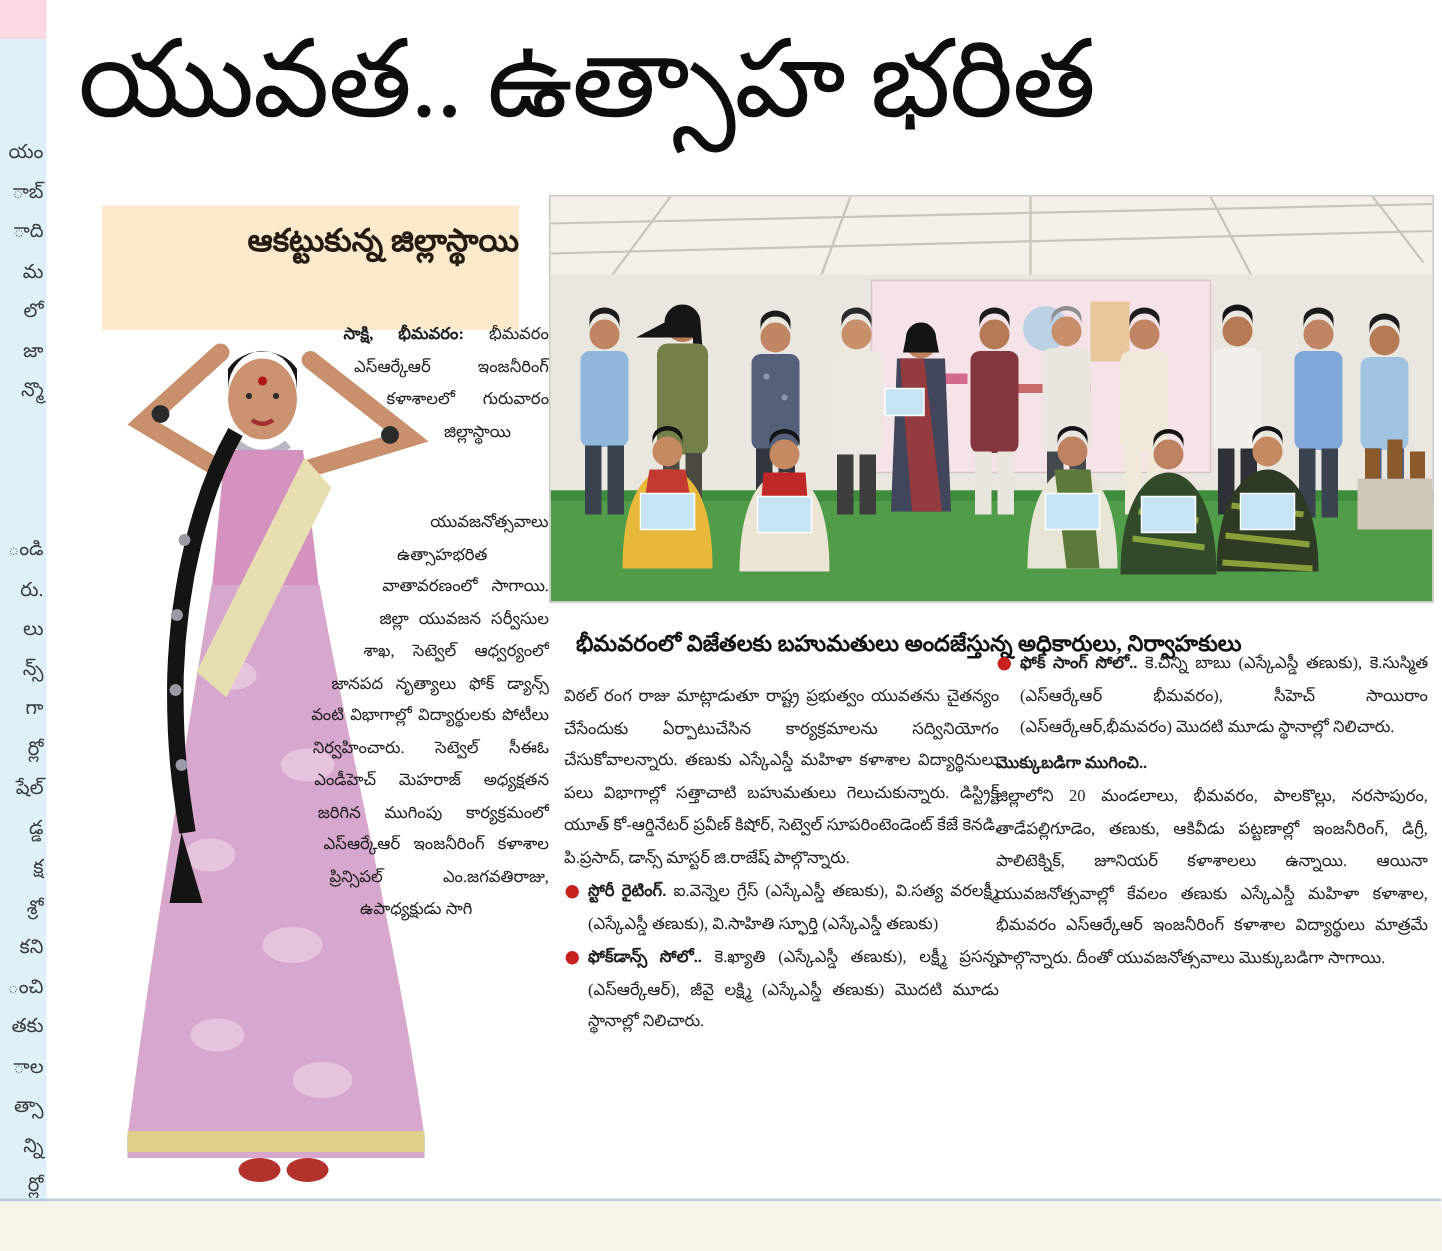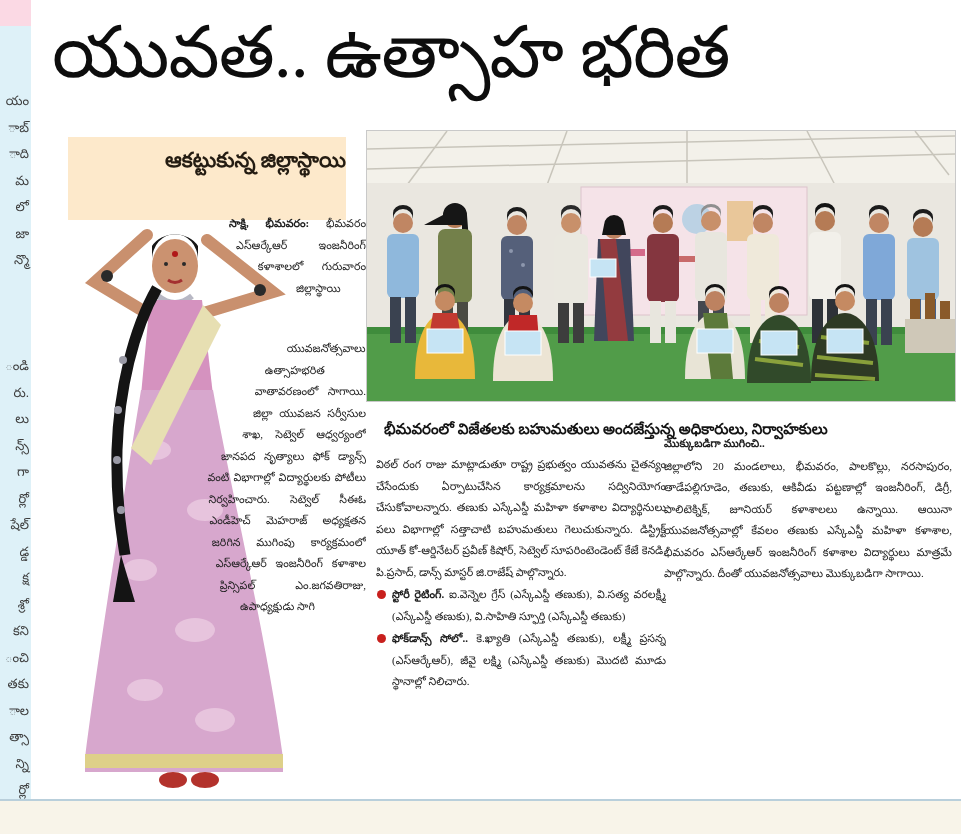--- a/index.html
+++ b/index.html
@@ -319,18 +319,23 @@
     <span>ఐ.వెన్నెల గ్రేస్ (ఎస్కేఎస్డీ తణుకు), వి.సత్య వరలక్ష్మీ (ఎస్కేఎస్డీ తణుకు), వి.సాహితి స్ఫూర్తి (ఎస్కేఎస్డీ తణుకు)</span>
   </div>
   <div class="bullet">
     <span class="dot"></span>
     <span class="bold">ఫోక్‌డాన్స్ సోలో..</span>
     <span>కె.ఖ్యాతి (ఎస్కేఎస్డీ తణుకు), లక్ష్మీ ప్రసన్న (ఎస్ఆర్కేఆర్), జీవై లక్ష్మి (ఎస్కేఎస్డీ తణుకు) మొదటి మూడు స్థానాల్లో నిలిచారు.</span>
   </div>
 </div>
 
 <div class="col" id="col3">
+  <div class="bullet">
+    <span class="dot"></span>
+    <span class="bold">ఫోక్ సాంగ్ సోలో..</span>
+    <span>కె.చిన్ని బాబు (ఎస్కేఎస్డీ తణుకు), కె.సుస్మిత (ఎస్ఆర్కేఆర్ భీమవరం), సీహెచ్ సాయిరాం (ఎస్ఆర్కేఆర్,భీమవరం) మొదటి మూడు స్థానాల్లో నిలిచారు.</span>
+  </div>
   <div class="subhead">మొక్కుబడిగా ముగించి..</div>
   <div>జిల్లాలోని 20 మండలాలు, భీమవరం, పాలకొల్లు, నరసాపురం, తాడేపల్లిగూడెం, తణుకు, ఆకివీడు పట్టణాల్లో ఇంజనీరింగ్, డిగ్రీ, పాలిటెక్నిక్, జూనియర్ కళాశాలలు ఉన్నాయి. ఆయినా యువజనోత్సవాల్లో కేవలం తణుకు ఎస్కేఎస్డీ మహిళా కళాశాల, భీమవరం ఎస్ఆర్కేఆర్ ఇంజనీరింగ్ కళాశాల విద్యార్థులు మాత్రమే పాల్గొన్నారు. దీంతో యువజనోత్సవాలు మొక్కుబడిగా సాగాయి.</div>
 </div>
 
 <div class="divider"></div>
 <div class="bottom-strip"></div>
 
 </body></html>

